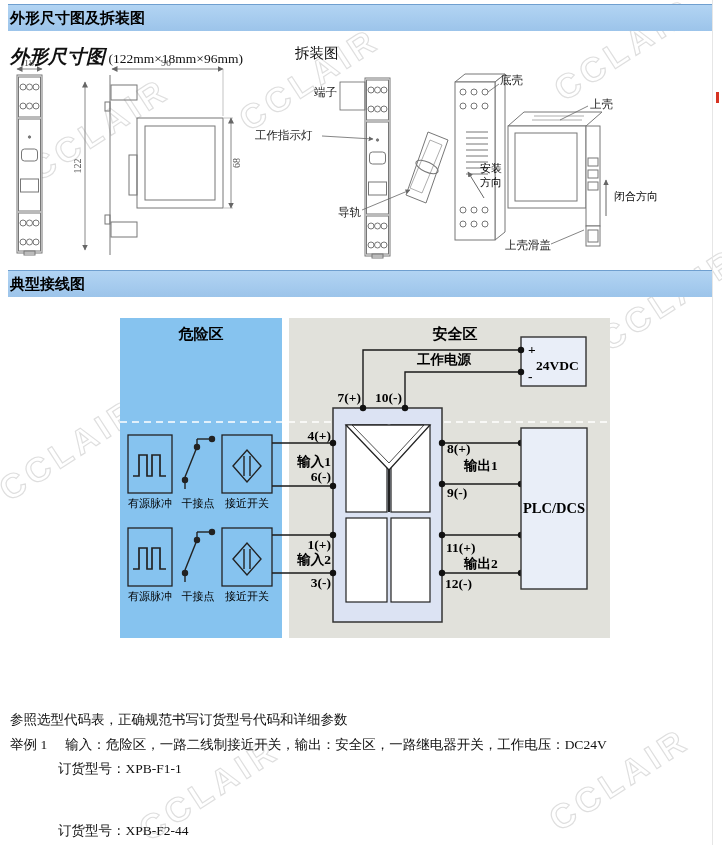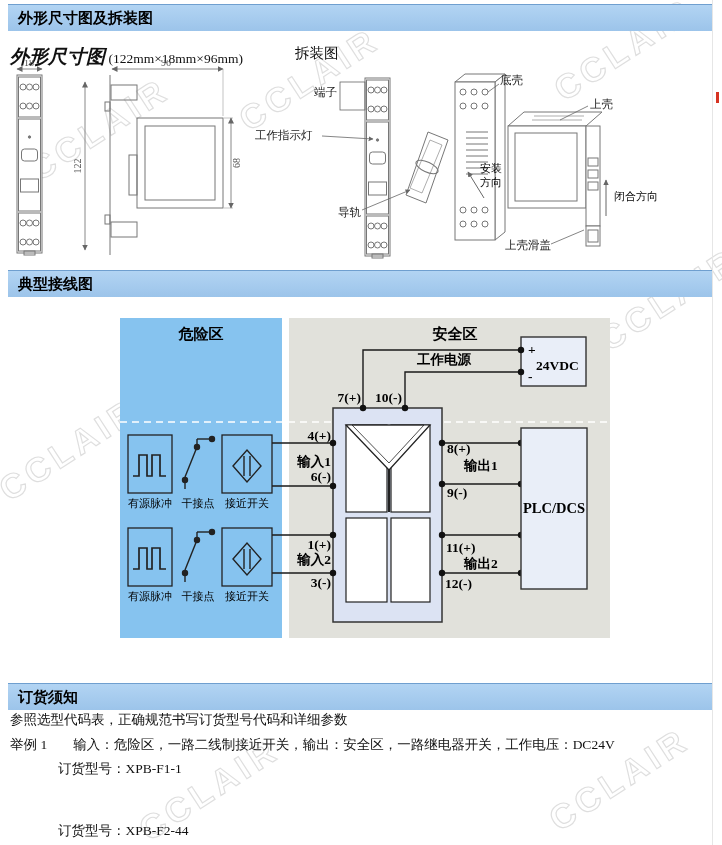--- a/index.html
+++ b/index.html
@@ -1,28 +1,28 @@
 <!DOCTYPE html>
 <html><head>
 <meta charset="utf-8">
 <style>
   html,body{margin:0;padding:0;background:#fff;}
   .page{position:relative;width:722px;height:845px;background:#fff;overflow:hidden;
         font-family:"Liberation Serif","DejaVu Serif",serif;color:#111;}
   .bar{position:absolute;left:8px;width:705px;height:26px;
        background:linear-gradient(180deg,#b2d4f3,#9cc4ea);
        border-top:1px solid #6f9fcf;}
-  .bar span{display:block;padding-left:10px;font-size:15px;font-weight:bold;line-height:26px;color:#000;}
+  .bar span{display:block;padding-left:2px;font-size:15px;font-weight:bold;line-height:26px;color:#000;}
   .subtitle{position:absolute;top:44px;left:10px;font-size:14px;white-space:nowrap;}
   .subtitle .b{font-weight:bold;font-size:19px;font-style:italic;}
   .subtitle .dims{font-size:13.5px;}
   .disasm-title{position:absolute;top:44px;left:295px;font-weight:normal;font-size:14.5px;}
   .note{position:absolute;top:640px;left:8px;font-size:14.5px;font-weight:bold;letter-spacing:.5px;}
   .order-line{position:absolute;left:10px;font-size:13.5px;white-space:nowrap;}
-  .order-ex{position:absolute;left:10px;font-size:13.5px;white-space:nowrap;display:flex;gap:26px;}
+  .order-ex{position:absolute;left:10px;font-size:13.5px;white-space:nowrap;display:flex;gap:18px;}
   .order-model{position:absolute;left:58px;font-size:13.5px;white-space:nowrap;}
   .wm{position:absolute;font-family:"Liberation Sans","DejaVu Sans",sans-serif;
       font-size:34px;font-weight:bold;letter-spacing:5px;color:transparent;
       -webkit-text-stroke:1.2px #d4d4d4;transform:rotate(-33deg);pointer-events:none;opacity:.75;}
   .edge-line{position:absolute;left:712px;top:0;width:1px;height:845px;background:#e6e6e6;}
   .red-mark{position:absolute;left:716px;top:92px;width:3px;height:11px;background:#d63322;}
   svg text{font-family:"Liberation Serif","DejaVu Serif",serif;}
   .dwg-label{font-size:11.5px;fill:#222;}
   .dim-text{font-size:10px;fill:#555;}
   .term{font-size:13.5px;font-weight:bold;fill:#000;}
@@ -41,23 +41,20 @@
   <div class="wm" style="left:590px;top:280px">CCLAIR</div>
   <div class="wm" style="left:300px;top:560px">CCLAIR</div>
   <div class="wm" style="left:130px;top:770px">CCLAIR</div>
   <div class="wm" style="left:540px;top:760px">CCLAIR</div>
 
   <div class="bar" style="top:4px">
       <span>外形尺寸图及拆装图</span>
     </div>
   <div class="bar" style="top:270px">
       <span>典型接线图</span>
-    </div>
-  <div class="bar" style="top:683px">
-      <span>订货须知</span>
     </div>
 
   <div class="subtitle">
     <span class="b">外形尺寸图</span>
     <span class="dims">(122mm×18mm×96mm)</span>
   </div>
   <div class="disasm-title">拆装图</div>
 
   <svg width="722" height="210" viewBox="0 0 722 210" style="position:absolute;left:0;top:60px">
     <defs>

